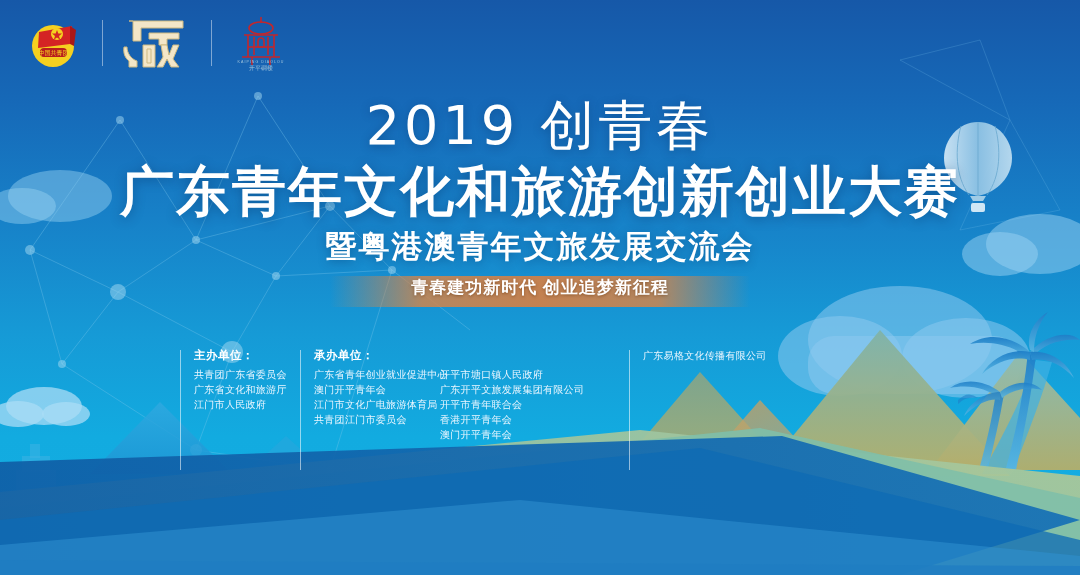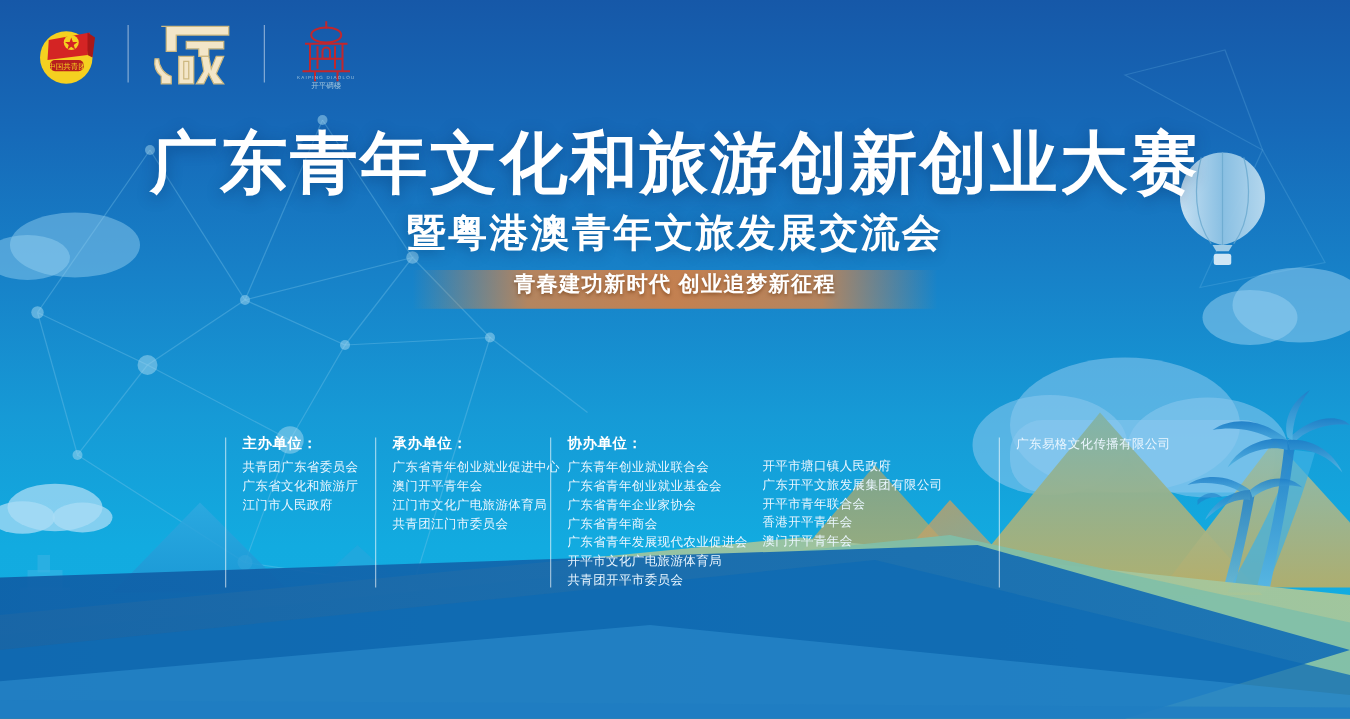--- a/index.html
+++ b/index.html
@@ -40,21 +40,21 @@
   }
   .slogan{font-size:17px;letter-spacing:1px;color:#fff;font-weight:700;text-shadow:0 1px 3px rgba(90,40,0,.5);}
 
   
   .credits{position:absolute;left:180px;top:348px;width:820px;display:flex;z-index:5;}
   .col{position:relative;padding-left:14px;}
   .col .vrule{position:absolute;left:0;top:2px;width:1px;height:120px;background:rgba(255,255,255,.55);}
   .col.c1{width:120px;}
   .col.c2{width:140px;}
   .col.c3{width:170px;}
-  .col.c4{width:175px;padding-left:0;font-family:Liberation Mono, monospace;}
+  .col.c4{width:175px;padding-left:0;}
   .col.c5{width:200px;margin-left:14px;}
   .col h4{margin:0 0 4px 0;font-size:11.5px;line-height:15px;color:#fff;font-weight:700;letter-spacing:.5px;}
   .col p{margin:0;font-size:10px;line-height:15px;color:#eaf6ff;font-weight:400;letter-spacing:.3px;white-space:nowrap;}
 </style>
 </head>
 <body>
 
 <div class="poster">
 
   <div class="bg-layer">
@@ -253,20 +253,21 @@
           <path d="M22 44 L22 52 M40 44 L40 52"></path>
           <path d="M28 28 a3 3 0 0 1 6 0 l0 6 l-6 0 Z"></path>
         </g>
         <text x="31" y="50" font-size="3.6" fill="#9fc4dd" text-anchor="middle" letter-spacing="1" font-family="'Liberation Sans',sans-serif">KAIPING  DIAOLOU</text>
         <text x="31" y="57" font-size="6" fill="#9fc4dd" text-anchor="middle" font-family="'DejaVu Sans',sans-serif">开平碉楼</text>
       </svg>
     </div>
   </div>
 
   <div class="titles">
+    <div class="t-year">2019 创青春</div>
     <div class="t-main">广东青年文化和旅游创新创业大赛</div>
     <div class="t-sub">暨粤港澳青年文旅发展交流会</div>
     <div class="slogan-wrap">
       <span class="slogan">青春建功新时代 创业追梦新征程</span>
     </div>
   </div>
 
   <div class="credits">
 
     <div class="col c1">
@@ -279,31 +280,20 @@
 
     <div class="col c2">
       <span class="vrule"></span>
       <h4>承办单位：</h4>
       <p>广东省青年创业就业促进中心</p>
       <p>澳门开平青年会</p>
       <p>江门市文化广电旅游体育局</p>
       <p>共青团江门市委员会</p>
     </div>
 
-    <div class="col c3">
-      <span class="vrule"></span>
-      <h4>协办单位：</h4>
-      <p>广东青年创业就业联合会</p>
-      <p>广东省青年创业就业基金会</p>
-      <p>广东省青年企业家协会</p>
-      <p>广东省青年商会</p>
-      <p>广东省青年发展现代农业促进会</p>
-      <p>开平市文化广电旅游体育局</p>
-      <p>共青团开平市委员会</p>
-    </div>
 
     <div class="col c4">
       <h4>&nbsp;</h4>
       <p>开平市塘口镇人民政府</p>
       <p>广东开平文旅发展集团有限公司</p>
       <p>开平市青年联合会</p>
       <p>香港开平青年会</p>
       <p>澳门开平青年会</p>
     </div>
 

